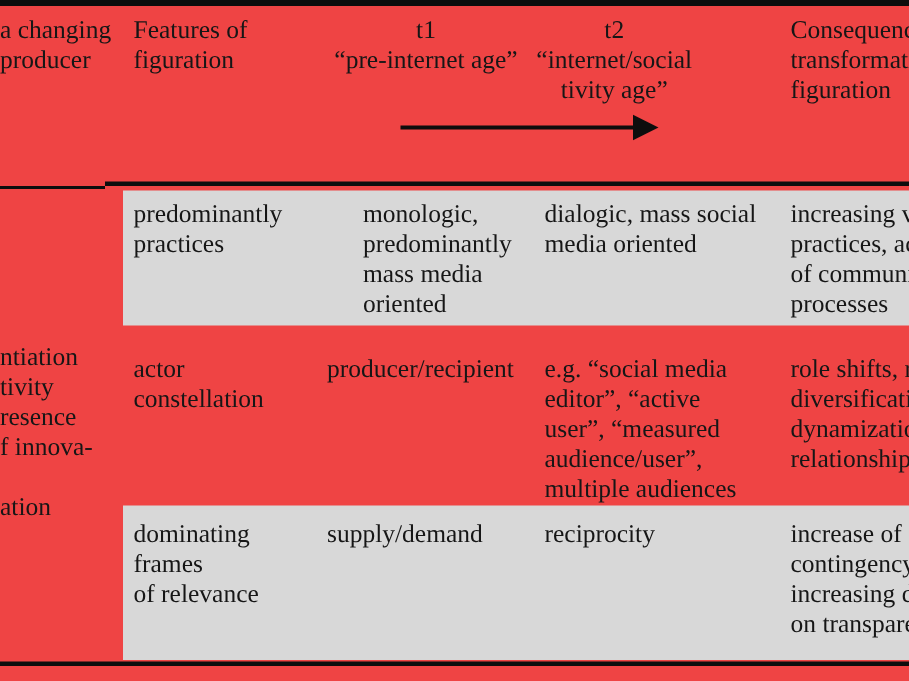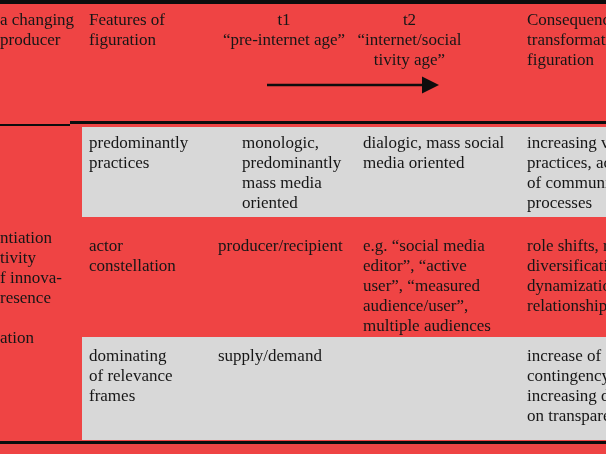--- a/index.html
+++ b/index.html
@@ -63,22 +63,22 @@
     </div>
 
   <svg class="arrow" style="left:265px;top:74px;" width="175" height="22" viewBox="0 0 175 22">
     <line x1="2" y1="11" x2="160" y2="11" stroke="#0d0d0d" stroke-width="2.6"></line>
     <polygon points="157,2.5 174,11 157,19.5" fill="#0d0d0d"></polygon>
   </svg>
 
   <div class="cell" style="left:0;top:228px;">
       <div class="ln">ntiation</div>
       <div class="ln">tivity</div>
+      <div class="ln">resence</div>
       <div class="ln">f innova-</div>
-      <div class="ln">resence</div>
       <div class="ln">&nbsp;</div>
       <div class="ln">ation</div>
     </div>
 
   <div class="cell" style="left:89px;top:133px;">
       <div class="ln">predominantly</div>
       <div class="ln">practices</div>
     </div>
   <div class="cell" style="left:218px;top:133px;margin-left:24px;">
       <div class="ln">monologic,</div>
@@ -113,27 +113,28 @@
     </div>
   <div class="cell" style="left:527px;top:236px;">
       <div class="ln">role shifts, r</div>
       <div class="ln">diversificati</div>
       <div class="ln">dynamizatio</div>
       <div class="ln">relationship</div>
     </div>
 
   <div class="cell" style="left:89px;top:346px;">
       <div class="ln">dominating</div>
+      <div class="ln">frames</div>
       <div class="ln">of relevance</div>
-      <div class="ln">frames</div>
     </div>
   <div class="cell" style="left:218px;top:346px;">
       <div class="ln">supply/demand</div>
     </div>
   <div class="cell" style="left:363px;top:346px;">
+      <div class="ln">reciprocity</div>
     </div>
   <div class="cell" style="left:527px;top:346px;">
       <div class="ln">increase of</div>
       <div class="ln">contingency</div>
       <div class="ln">increasing d</div>
       <div class="ln">on transpare</div>
     </div>
 
 </div>
 

